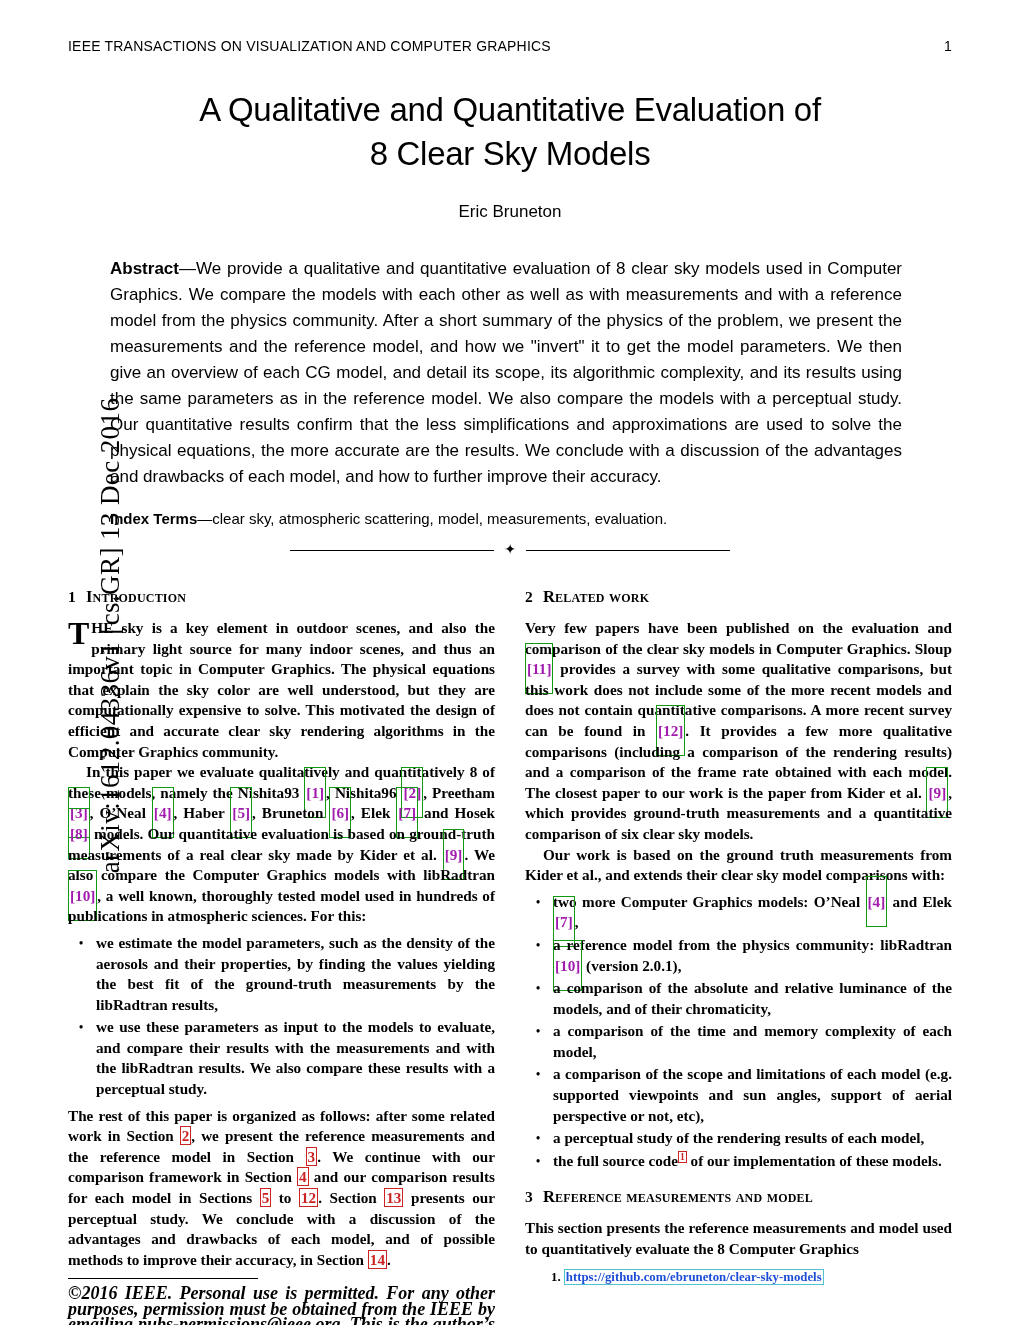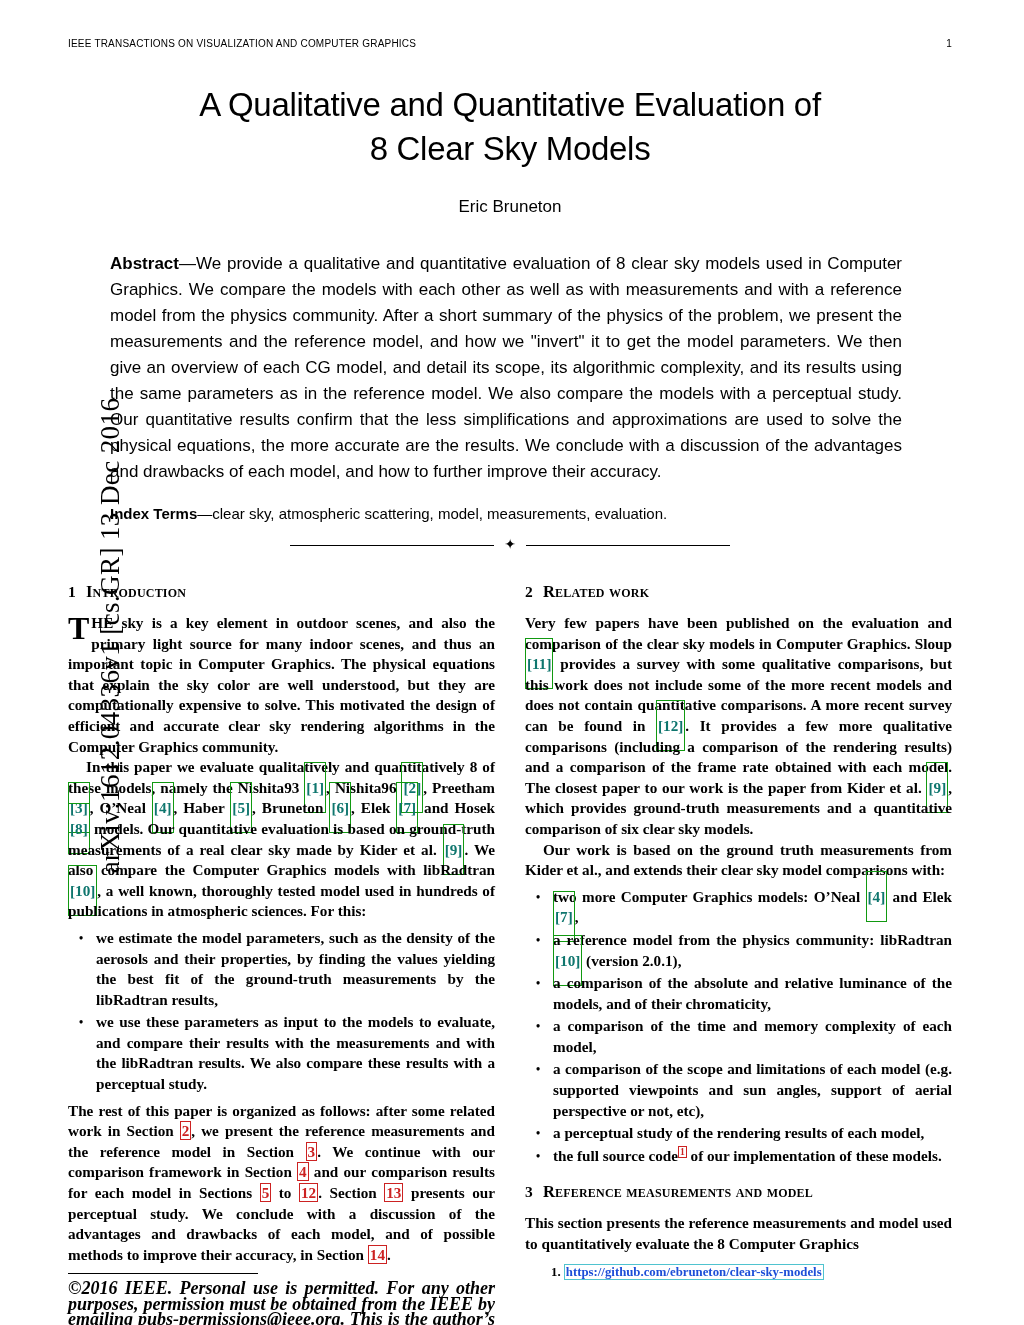--- a/index.html
+++ b/index.html
@@ -41,21 +41,21 @@
     position: absolute;
     left: 68px;
     top: 38px;
     width: 884px;
   }
   .journal-header {
     display: flex;
     justify-content: space-between;
     align-items: baseline;
     font-family: "Liberation Sans", sans-serif;
-    font-size: 10px;
+    font-size: 14px;
     letter-spacing: 0.2px;
     color: #000;
   }
   .paper-title {
     margin-top: 34px;
     text-align: center;
     font-family: "Liberation Sans", sans-serif;
     font-size: 33px;
     line-height: 44px;
     font-weight: 400;
@@ -147,21 +147,21 @@
     text-align: justify;
   }
   ul.bullets li:before {
     content: "\2022";
     position: absolute;
     left: -17px;
     top: 0;
     font-size: 12px;
   }
   .cite {
-    color: #0f766e;
+    color: #a21caf;
     border: 1px solid #119911;
     padding: 16px 1px;
     line-height: 1;
   }
   .ref-link {
     color: #cc2222;
     border: 1px solid #cc2222;
     padding: 0 1px;
     line-height: 1;
   }

